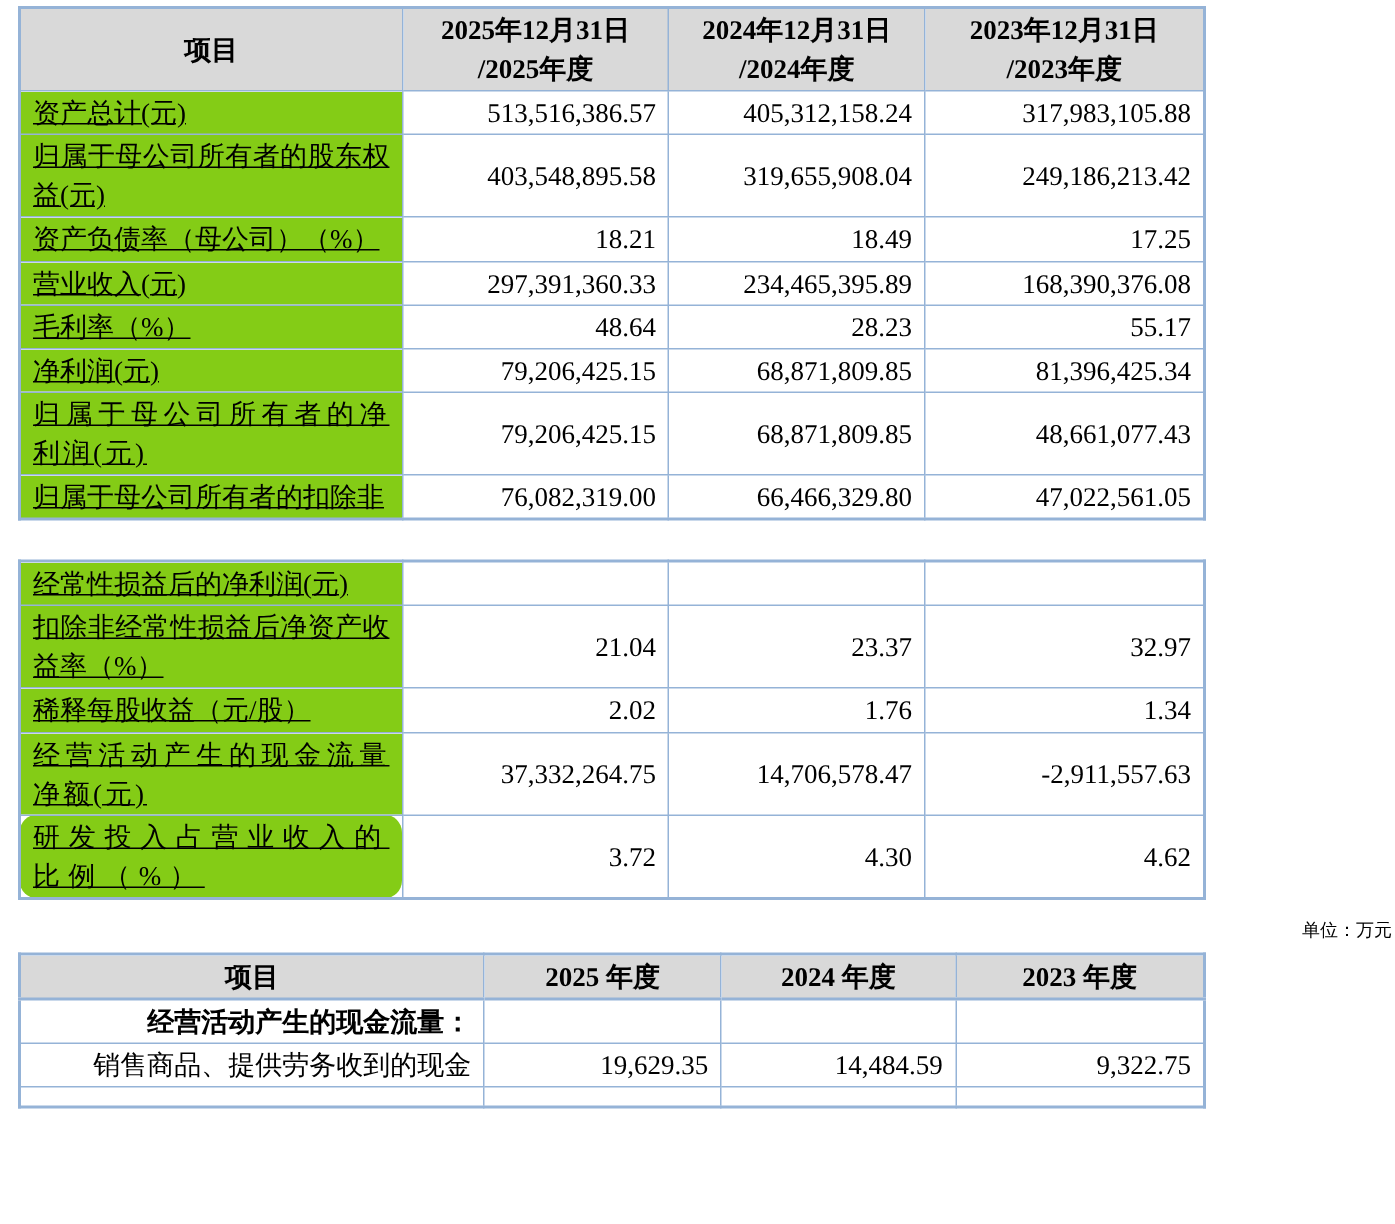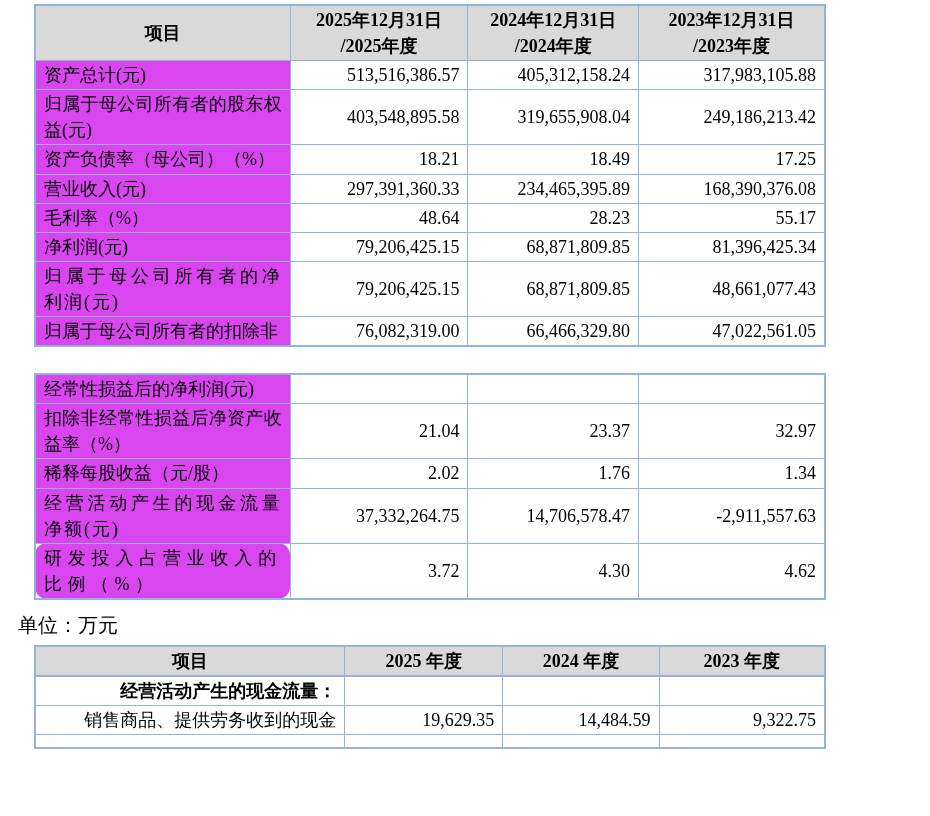--- a/index.html
+++ b/index.html
@@ -3,46 +3,46 @@
 <meta charset="utf-8">
 <style>
   html,body{margin:0;padding:0;}
   body{
     width:930px;height:816px;overflow:hidden;background:#ffffff;
     font-family:"Liberation Serif","DejaVu Serif",serif;color:#000;
   }
   .page{position:relative;width:930px;height:816px;}
   table.fin{
     border-collapse:collapse;table-layout:fixed;
-    width:792px;margin-left:34px;
+    width:792px;margin-left:12px;
     border:2px solid #95b3d7;
   }
   table.fin th, table.fin td{
     border:1px solid #95b3d7;
     font-size:18px;line-height:1.45;
     padding:1px 8px;vertical-align:middle;overflow:hidden;
   }
   table.fin th{
     background:#d9d9d9;font-weight:bold;text-align:center;
     white-space:pre-line;height:52px;padding:1px 4px;
   }
   table.fin td{height:26px;}
   td.label{text-align:right;}
   td.label.justify{text-align:justify;}
-  td.label.shaded{background:#d946ef;}
+  td.label.shaded{background:#84cc16;text-decoration:underline;}
   td.label.bold{font-weight:bold;}
   td.label.spaced-slight{letter-spacing:2px;}
   td.label.spaced-wide{letter-spacing:5.5px;border-radius:12px;}
   td.value{text-align:right;}
   #table-1{margin-top:4px;}
   #table-2{margin-top:26px;}
   #table-2 td{height:26px;}
   .unit-note{
     width:910px;margin:12px 0 6px 18px;
-    text-align:left;font-size:20px;
+    text-align:right;font-size:12px;
   }
   #table-3 th{height:26px;white-space:normal;border-bottom-width:2px;}
   tr.cut-row td{height:10px;border-bottom:none;}
 </style>
 </head>
 <body>
 
 <div class="page">
   <table class="fin" id="table-1">
       <colgroup>

